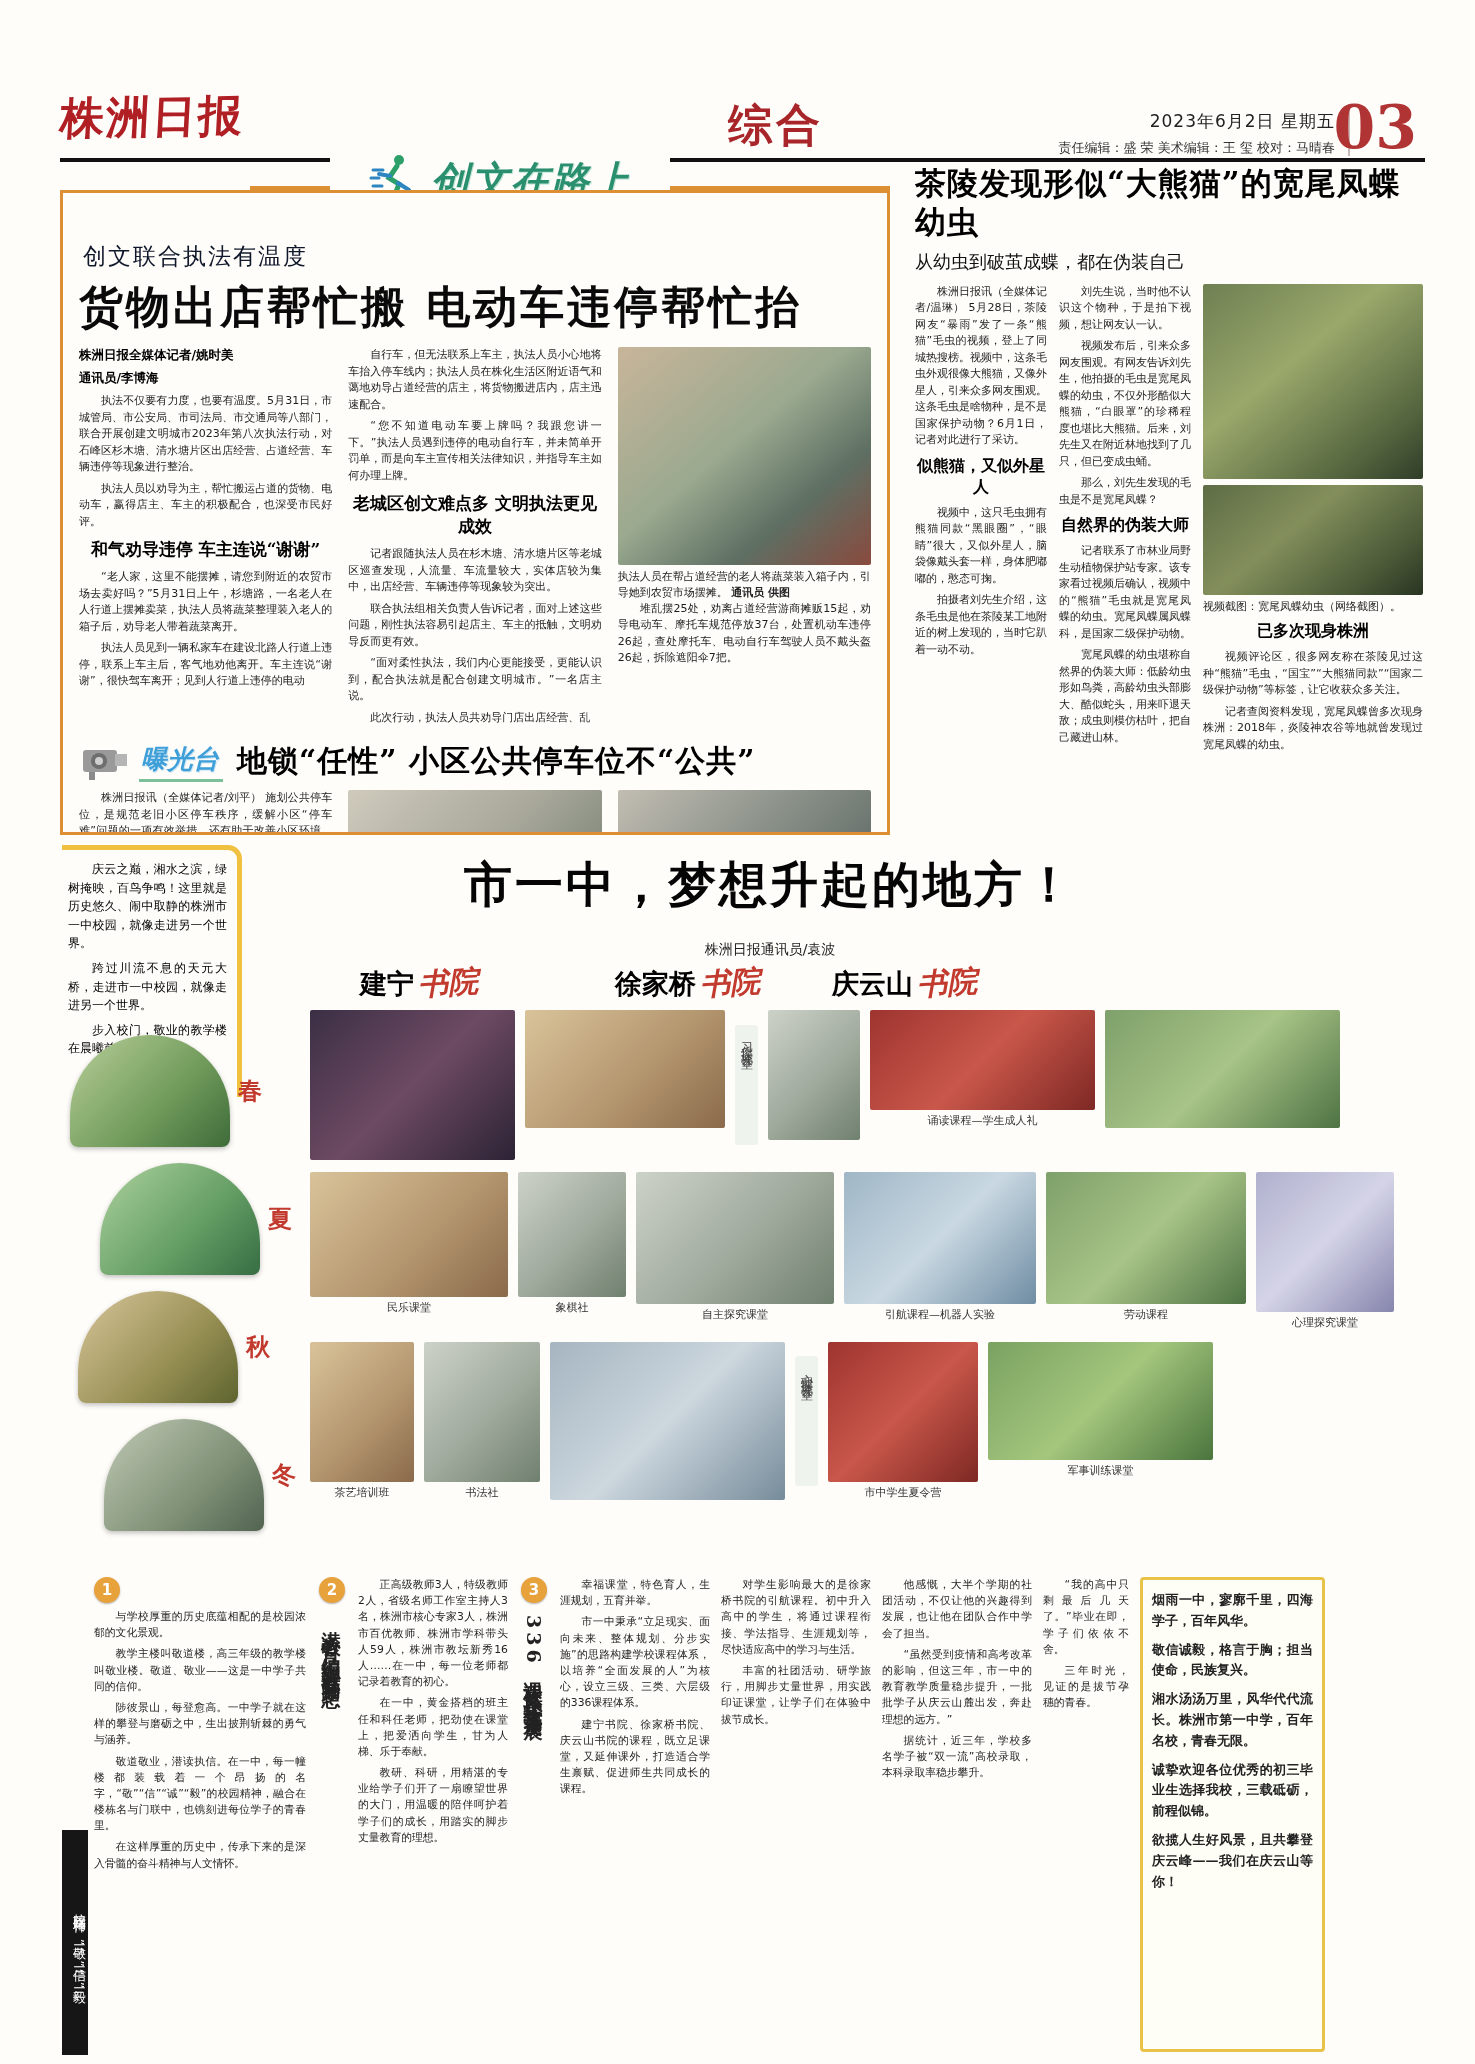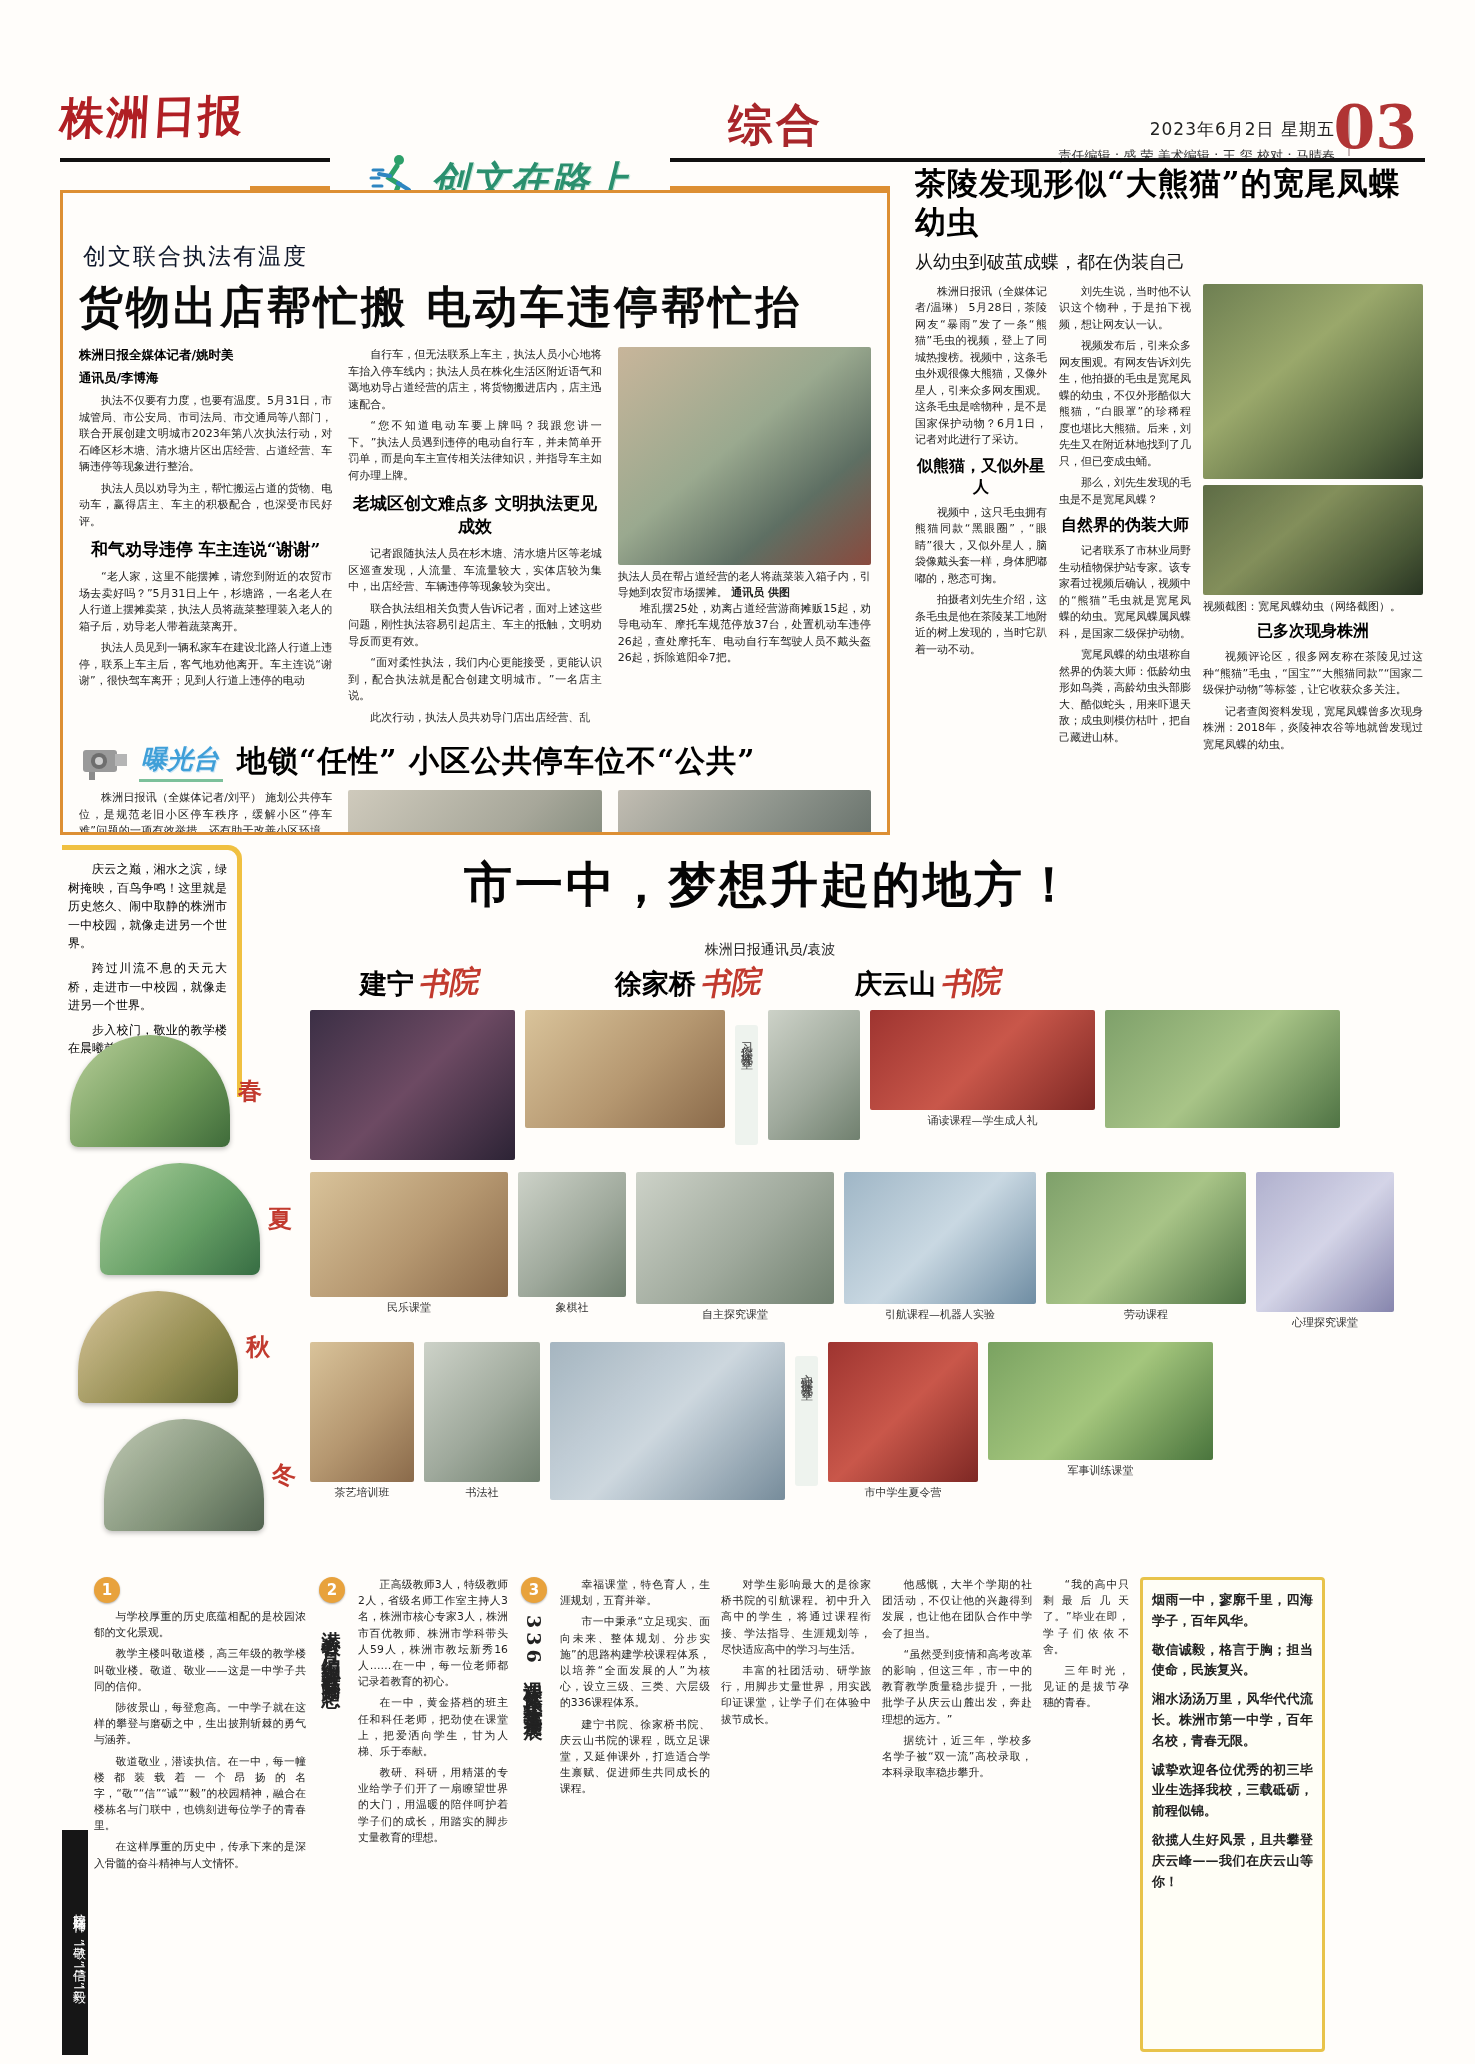--- a/index.html
+++ b/index.html
@@ -6,21 +6,21 @@
   html,body { background:#e9e7e2; }
   body { font-family:"DejaVu Sans","Liberation Sans",sans-serif; }
   .page { position:relative; width:1475px; height:2064px; background:#fffdfa; margin:0 auto; overflow:hidden; }
 
   
   .masthead { position:absolute; left:60px; top:88px; font-family:"DejaVu Serif","Liberation Serif",serif;
     font-size:44px; font-weight:bold; color:#b01f24; transform:skew(-4deg) rotate(-1deg); letter-spacing:2px; }
   .section-title { position:absolute; left:728px; top:96px; font-size:44px; font-weight:bold; color:#a8262a;
     font-family:"DejaVu Serif","Liberation Serif",serif; letter-spacing:4px; }
   .dateline { position:absolute; right:140px; top:110px; text-align:right; color:#222; }
-  .dateline .date { font-size:17px; letter-spacing:1px;margin-top:8px; }
+  .dateline .date { font-size:17px; letter-spacing:1px; }
   .dateline .editors { font-size:13px; margin-top:6px; color:#333; }
   .pagenum-divider { position:absolute; right:125px; top:104px; width:2px; height:52px; background:#c9b9b9; }
   .page-num { position:absolute; right:58px; top:92px; font-size:60px; font-weight:bold; color:#b03434;
     font-family:"DejaVu Serif","Liberation Serif",serif; }
   .header-rule { position:absolute; left:60px; top:158px; width:1365px; height:4px; background:#111; }
 
   
   .byline { font-weight:bold; font-size:12.5px; margin-bottom:6px; }
   p { text-align:justify; }
   .bodycol p { font-size:11px; line-height:1.5; margin-bottom:5px; text-indent:2em; color:#1c1c1c; }
@@ -80,21 +80,21 @@
   .intro-box { position:absolute; left:2px; top:0; width:180px; height:252px; padding:10px 10px 0 6px;
     border-right:5px solid #f0c040; border-top:5px solid #f0c040; border-radius:0 14px 0 0; }
   .intro-box p { font-size:12px; line-height:1.55; margin-bottom:6px; text-indent:2em; }
   .feat-title { position:absolute; left:330px; top:8px; width:760px; text-align:center; font-size:48px; font-weight:bold;
     font-family:"DejaVu Serif","Liberation Serif",serif; letter-spacing:3px; color:#050505; }
   .feat-byline { position:absolute; left:330px; top:96px; width:760px; text-align:center; font-size:14px; color:#222; }
   .academy { position:absolute; top:118px; display:flex; align-items:baseline; gap:4px; }
   .academy .nm { font-size:27px; font-weight:bold; font-family:"DejaVu Serif","Liberation Serif",serif; }
   .academy .shuyuan { font-size:30px; font-weight:bold; font-style:italic; color:#c23a2e;
     font-family:"DejaVu Serif","Liberation Serif",serif; transform:rotate(-4deg); }
-  .ac1 { left:300px; } .ac2 { left:555px; } .ac3 { left:795px; }
+  .ac1 { left:300px; } .ac2 { left:555px; } .ac3 { left:772px; }
 
   .collage { position:absolute; left:250px; top:165px; width:1115px; }
   .band { display:flex; gap:10px; margin-bottom:12px; align-items:flex-start; }
   .pitem { display:flex; flex-direction:column; }
   .pcap { font-size:11px; text-align:center; margin-top:3px; color:#333; }
   .vcap { writing-mode:vertical-rl; font-size:12px; letter-spacing:3px; color:#444; background:#eef3ee;
     padding:8px 3px; border-radius:3px; height:120px; align-self:center; }
 
   .fans { position:absolute; left:0; top:190px; width:245px; height:540px; }
   .fan { position:absolute; width:160px; height:112px; border-radius:80px 80px 8px 8px; box-shadow:0 2px 5px rgba(0,0,0,.25); }

